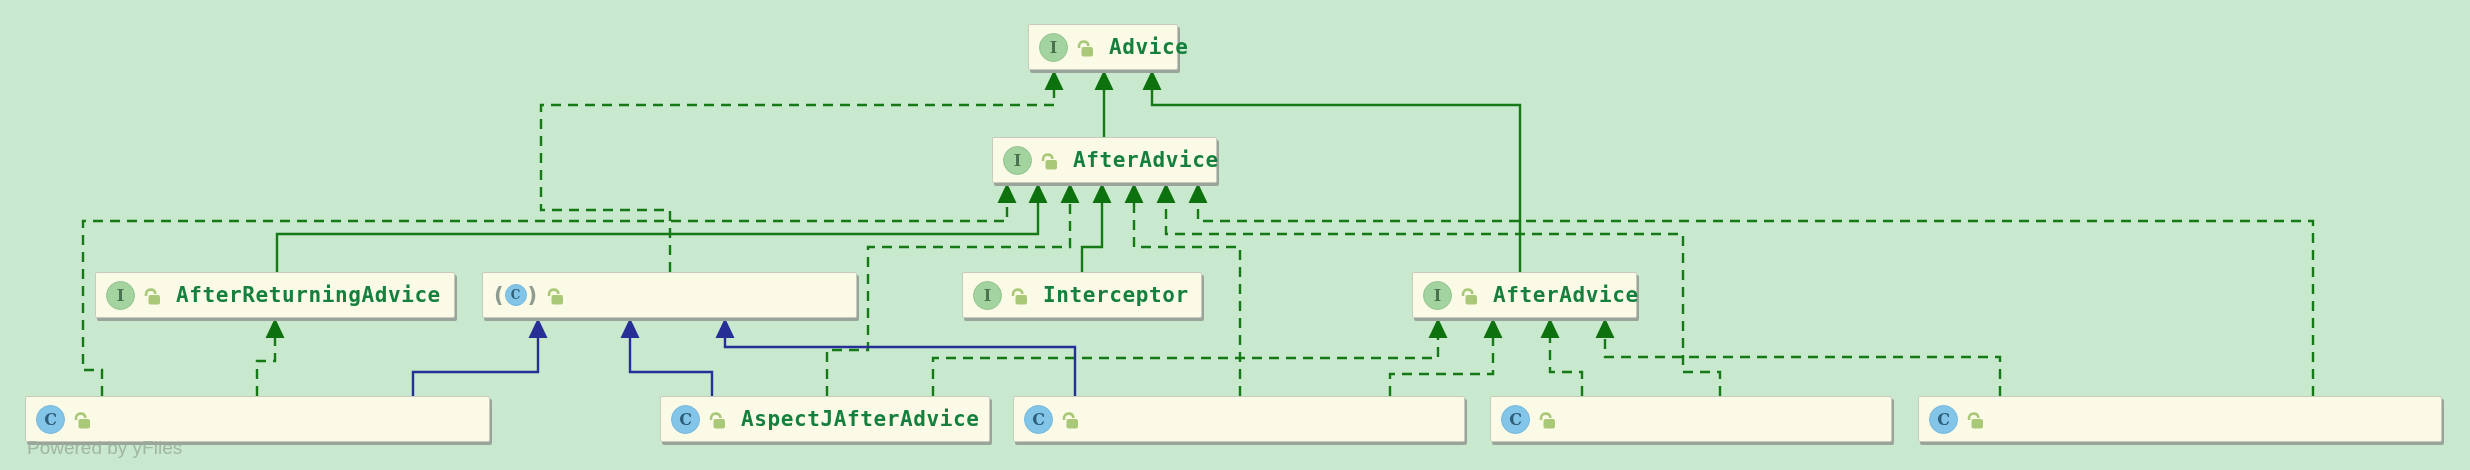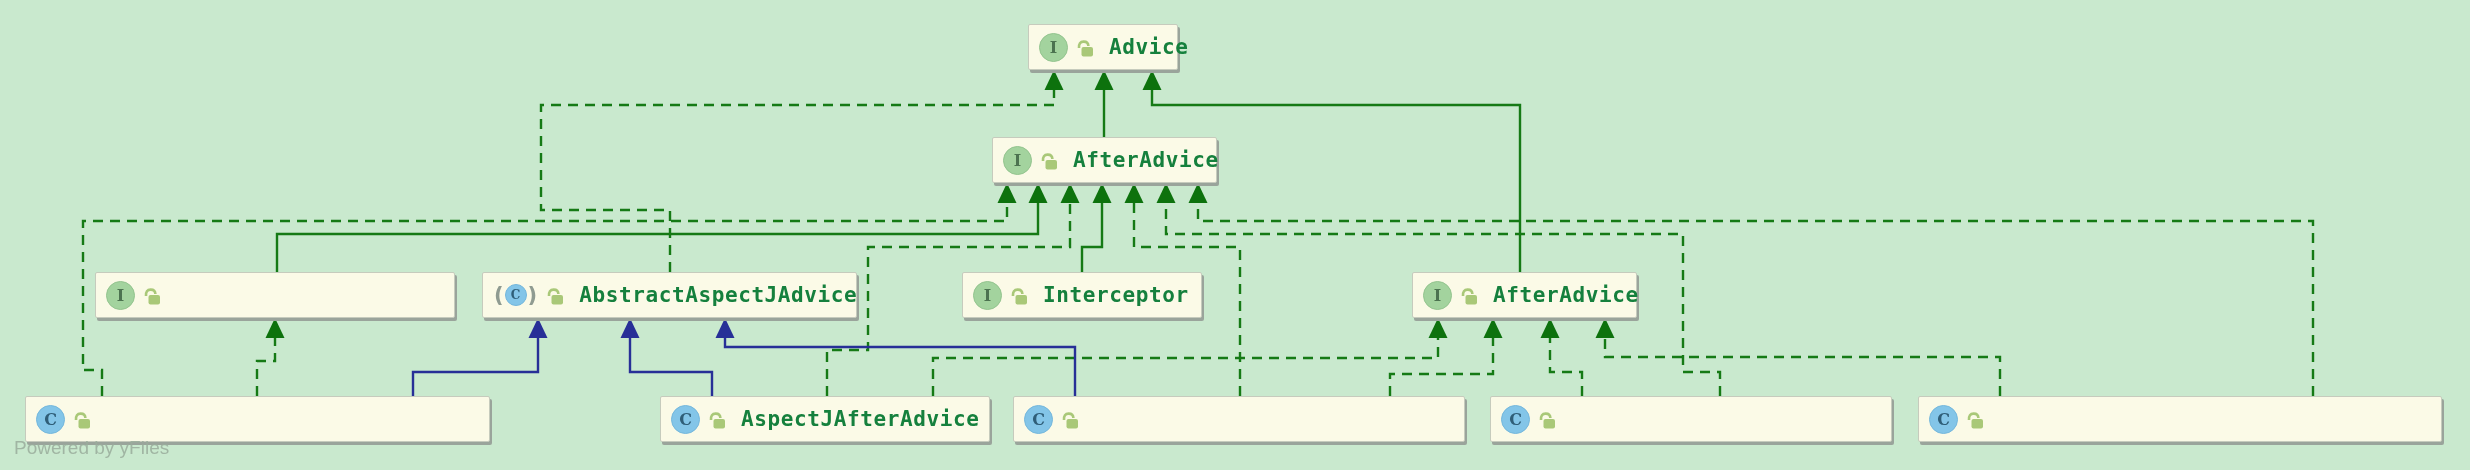--- a/index.html
+++ b/index.html
@@ -43,21 +43,21 @@
     font-family:"DejaVu Sans","Liberation Sans",sans-serif;
     line-height:1;margin:0 1px;
   }
   .lock-icon{margin-left:7px;display:flex;align-items:center;}
   #watermark{
     position:absolute;
     font-family:"Liberation Sans","DejaVu Sans",sans-serif;
     font-size:19px;
     color:#9aad9c;
     opacity:0.85;
-    left:14px;top:437px;
+    left:27px;top:437px;
     pointer-events:none;
   }
 </style>
 </head>
 <body>
 
 <div id="canvas" style="background: rgb(201, 233, 206);">
   <svg id="edge-layer" xmlns="http://www.w3.org/2000/svg" width="2470" height="470" viewBox="0 0 2470 470">
       <polyline points="1104,137 1104,90" fill="none" stroke="#157a15" stroke-width="2.4"></polyline>
       <polygon points="1104,70 1113.5,90 1094.5,90" fill="#0d720d"></polygon>
@@ -124,34 +124,34 @@
       <div class="node" style="left: 95px; top: 272px; width: 360px; height: 46px;">
         <span class="icon-wrap">
           <span class="icon-circle icon-interface">I</span>
         </span>
         <span class="lock-icon">
           <svg width="20" height="21" viewBox="0 0 20 21">
             <path d="M4 11 Q3.6 4.8 8.6 4.6 Q13.2 4.5 13.4 9" fill="none" stroke="#a9c878" stroke-width="2.6"></path>
             <rect x="6.5" y="10" width="11.5" height="9.5" rx="2" fill="#a9c878"></rect>
           </svg>
         </span>
+        <span class="label">AfterReturningAdvice</span>
       </div>
       <div class="node" style="left: 482px; top: 272px; width: 375px; height: 46px;">
         <span class="icon-wrap">
           <span class="paren">(</span>
           <span class="icon-circle icon-class small">C</span>
           <span class="paren">)</span>
         </span>
         <span class="lock-icon">
           <svg width="20" height="21" viewBox="0 0 20 21">
             <path d="M4 11 Q3.6 4.8 8.6 4.6 Q13.2 4.5 13.4 9" fill="none" stroke="#a9c878" stroke-width="2.6"></path>
             <rect x="6.5" y="10" width="11.5" height="9.5" rx="2" fill="#a9c878"></rect>
           </svg>
         </span>
-        <span class="label">AbstractAspectJAdvice</span>
       </div>
       <div class="node" style="left: 962px; top: 272px; width: 240px; height: 46px;">
         <span class="icon-wrap">
           <span class="icon-circle icon-interface">I</span>
         </span>
         <span class="lock-icon">
           <svg width="20" height="21" viewBox="0 0 20 21">
             <path d="M4 11 Q3.6 4.8 8.6 4.6 Q13.2 4.5 13.4 9" fill="none" stroke="#a9c878" stroke-width="2.6"></path>
             <rect x="6.5" y="10" width="11.5" height="9.5" rx="2" fill="#a9c878"></rect>
           </svg>

